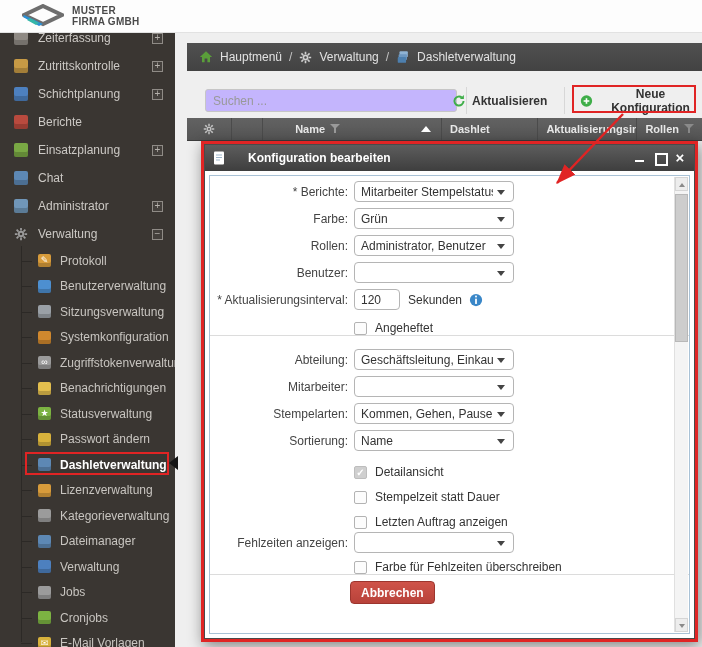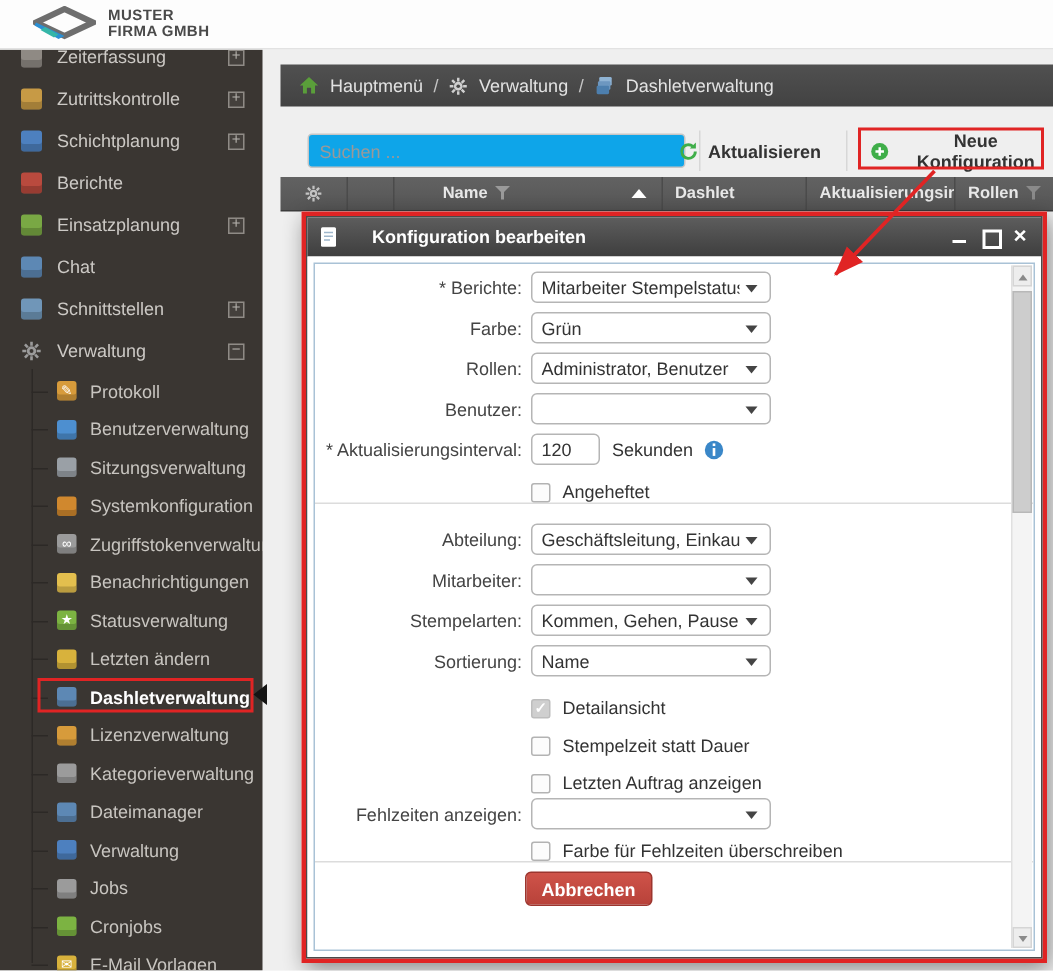--- a/index.html
+++ b/index.html
@@ -24,21 +24,21 @@
   .sub-item::before { content:""; position:absolute; left:21px; top:50%; width:11px; height:1px; background:#2c2926; }
   .sub-icon { width:13px; height:13px; border-radius:2px; flex:0 0 13px; box-shadow:inset 0 -4px rgba(0,0,0,.18); display:flex; align-items:center; justify-content:center; color:#fff; font-size:9px; line-height:9px; }
   .sub-item.active { color:#fff; font-weight:700; }
 
   
   .breadcrumb { position:absolute; left:187px; top:43px; width:515px; height:28px; background:linear-gradient(#505050,#424242); z-index:2; display:flex; align-items:center; gap:7px; padding-left:12px; color:#e2e2e2; font-size:12px; }
   .crumb { cursor:pointer; }
   .crumb-sep { color:#c4c4c4; }
 
   
-  .search-input { position:absolute; left:205px; top:89px; width:252px; height:23px; border:1px solid #c6c6c6; border-radius:3px; background:#0ea5e9; font-size:12px; padding:0 7px; color:#444; font-family:"Liberation Sans",sans-serif; }
+  .search-input { position:absolute; left:205px; top:89px; width:252px; height:23px; border:1px solid #c6c6c6; border-radius:3px; background:#c4b5fd; font-size:12px; padding:0 7px; color:#444; font-family:"Liberation Sans",sans-serif; }
   .search-input::placeholder { color:#999; }
   .tb-sep { position:absolute; top:87px; width:1px; height:27px; background:#d7d7d7; }
   .tb-btn { position:absolute; top:89px; height:24px; display:flex; align-items:center; gap:6px; font-size:12px; font-weight:700; color:#333; cursor:pointer; background:transparent; border:none; font-family:"Liberation Sans",sans-serif; }
 
   
   .table-header { position:absolute; left:187px; top:118px; width:515px; height:23px; background:linear-gradient(#626262,#555); border-bottom:1px solid #3c3c3c; z-index:2; display:flex; align-items:center; color:#e8e8e8; font-size:11px; font-weight:700; }
   .th-col { display:flex; align-items:center; gap:5px; height:100%; padding:0 8px; border-right:1px solid #4b4b4b; cursor:pointer; }
   .th-gear { width:46px; justify-content:center; }
   .th-blank { width:32px; }
   .th-name { width:185px; padding-left:32px; position:relative; }
@@ -122,21 +122,21 @@
         <span class="mi-icon" style="background: rgb(121, 168, 68);"></span>
         <span>Einsatzplanung</span>
         <span class="expand-box">+</span>
       </li>
       <li class="menu-item">
         <span class="mi-icon" style="background: rgb(93, 136, 180);"></span>
         <span>Chat</span>
       </li>
       <li class="menu-item">
         <span class="mi-icon" style="background: rgb(112, 150, 184);"></span>
-        <span>Schnittstellen</span>
+        <span>Administrator</span>
         <span class="expand-box">+</span>
       </li>
       <li class="menu-item">
         <span class="mi-icon" style="box-shadow:none;background:transparent;display:flex;align-items:center;justify-content:center;">
           <svg width="14" height="14" viewBox="0 0 16 16">
               <path d="M8 1v3M8 12v3M1 8h3M12 8h3M3 3l2.2 2.2M10.8 10.8L13 13M13 3l-2.2 2.2M5.2 10.8L3 13" stroke="#9b9b9b" stroke-width="2"></path>
               <circle cx="8" cy="8" r="3.6" fill="#9b9b9b"></circle>
               <circle cx="8" cy="8" r="1.5" fill="#3a3632"></circle>
             </svg>
         </span>
@@ -174,21 +174,21 @@
         <span>Benachrichtigungen</span>
       </li>
       <li class="sub-item">
         <span class="sub-icon" style="background: rgb(124, 179, 66);">
             <span>★</span>
           </span>
         <span>Statusverwaltung</span>
       </li>
       <li class="sub-item">
         <span class="sub-icon" style="background: rgb(216, 178, 60);"></span>
-        <span>Letzten ändern</span>
+        <span>Passwort ändern</span>
       </li>
       <li class="sub-item active">
         <span class="sub-icon" style="background: rgb(93, 136, 180);"></span>
         <span>Dashletverwaltung</span>
       </li>
       <li class="sub-item">
         <span class="sub-icon" style="background: rgb(215, 155, 59);"></span>
         <span>Lizenzverwaltung</span>
       </li>
       <li class="sub-item">

